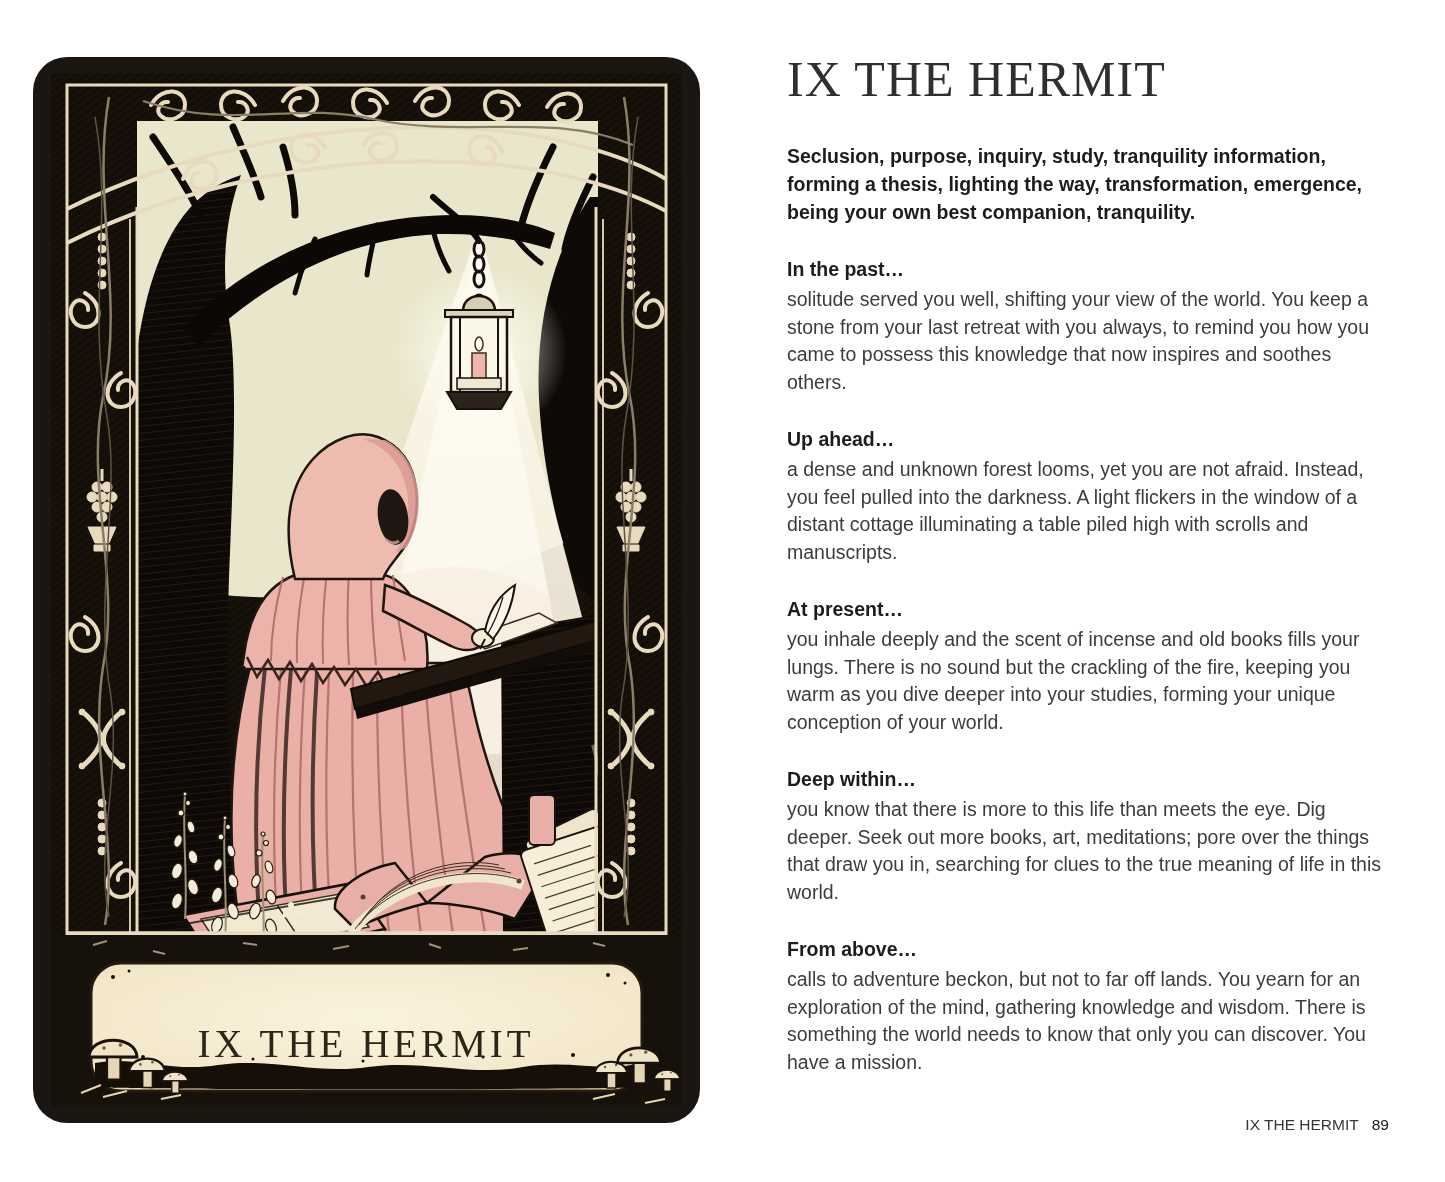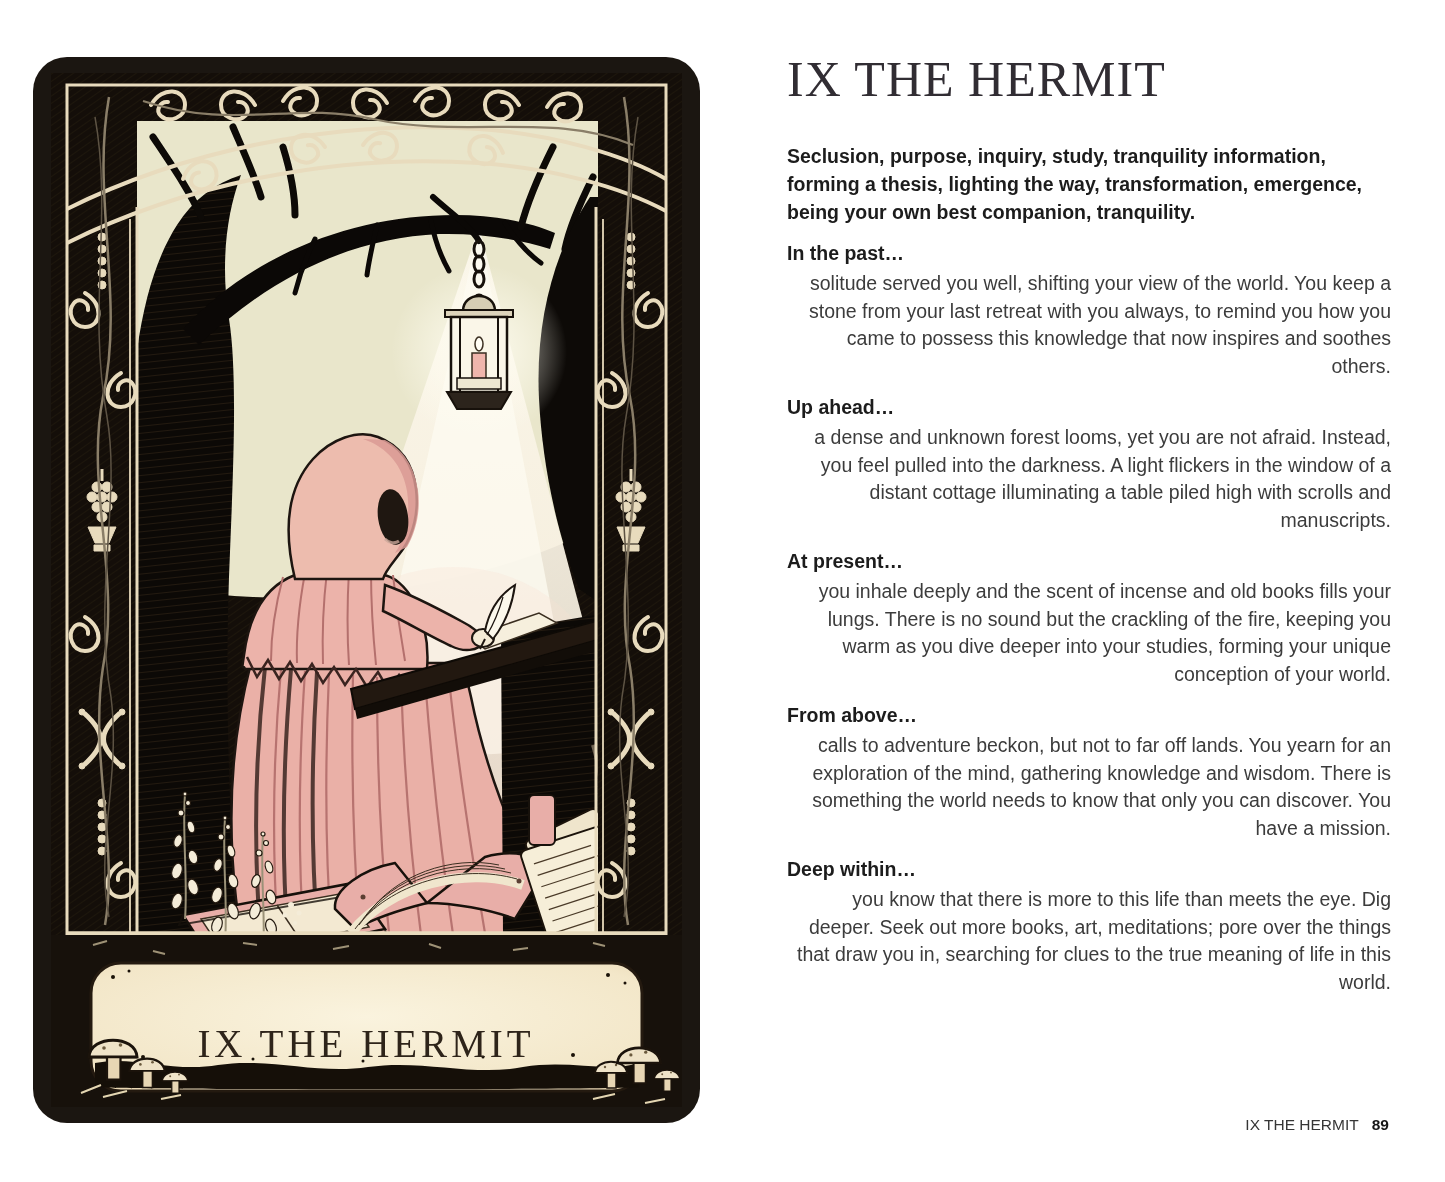--- a/index.html
+++ b/index.html
@@ -10,32 +10,32 @@
   .card-wrap{position:absolute;left:33px;top:57px;width:667px;height:1066px;}
   .text-col{position:absolute;left:787px;top:50px;width:604px;}
   .page-title{
     font-family:"Liberation Serif", serif;font-weight:400;color:#312d33;
     font-size:50px;line-height:58px;letter-spacing:1px;margin:0 0 0 0;
     white-space:nowrap;
   }
   .keywords{
     margin:34px 0 0 0;font-size:19.5px;line-height:28px;font-weight:bold;color:#1c1c1c;
   }
-  .section{margin-top:14px;}
+  .section{margin-top:30px;}
   .section h3{
     margin:0;font-size:19.5px;line-height:27px;font-weight:bold;color:#1c1c1c;
   }
   .section p{
-    margin:3px 0 0 0;font-size:19.5px;line-height:27.5px;color:#3c3c3c;text-align:right;
+    margin:3px 0 0 0;font-size:19.5px;line-height:27.5px;color:#3c3c3c;
   }
   .page-footer{
     position:absolute;right:56px;bottom:48px;font-size:15.5px;color:#363636;
     display:flex;align-items:baseline;gap:13px;
   }
-  .page-footer .pgnum{font-weight:bold;color:#161616;}
+  .page-footer .pgnum{font-weight:normal;color:#161616;}
 </style>
 </head>
 <body>
 
 <div class="card-wrap">
 <svg viewBox="0 0 667 1066" width="667" height="1066">
   <defs>
     <clipPath id="cardClip">
           <rect x="4" y="4" width="659" height="1058" rx="32"></rect>
         </clipPath>
@@ -346,25 +346,25 @@
   </div>
   <div class="section">
     <h3>Up ahead…</h3>
     <p>a dense and unknown forest looms, yet you are not afraid. Instead, you feel pulled into the darkness. A light flickers in the window of a distant cottage illuminating a table piled high with scrolls and manuscripts.</p>
   </div>
   <div class="section">
     <h3>At present…</h3>
     <p>you inhale deeply and the scent of incense and old books fills your lungs. There is no sound but the crackling of the fire, keeping you warm as you dive deeper into your studies, forming your unique conception of your world.</p>
   </div>
   <div class="section">
+    <h3>Deep within…</h3>
+    <p>you know that there is more to this life than meets the eye. Dig deeper. Seek out more books, art, meditations; pore over the things that draw you in, searching for clues to the true meaning of life in this world.</p>
+  </div>
+  <div class="section">
     <h3>From above…</h3>
     <p>calls to adventure beckon, but not to far off lands. You yearn for an exploration of the mind, gathering knowledge and wisdom. There is something the world needs to know that only you can discover. You have a mission.</p>
-  </div>
-  <div class="section">
-    <h3>Deep within…</h3>
-    <p>you know that there is more to this life than meets the eye. Dig deeper. Seek out more books, art, meditations; pore over the things that draw you in, searching for clues to the true meaning of life in this world.</p>
   </div>
 </div>
 
 <div class="page-footer">
   <span>IX THE HERMIT</span>
   <span class="pgnum">89</span>
 </div>
 
 </body></html>

